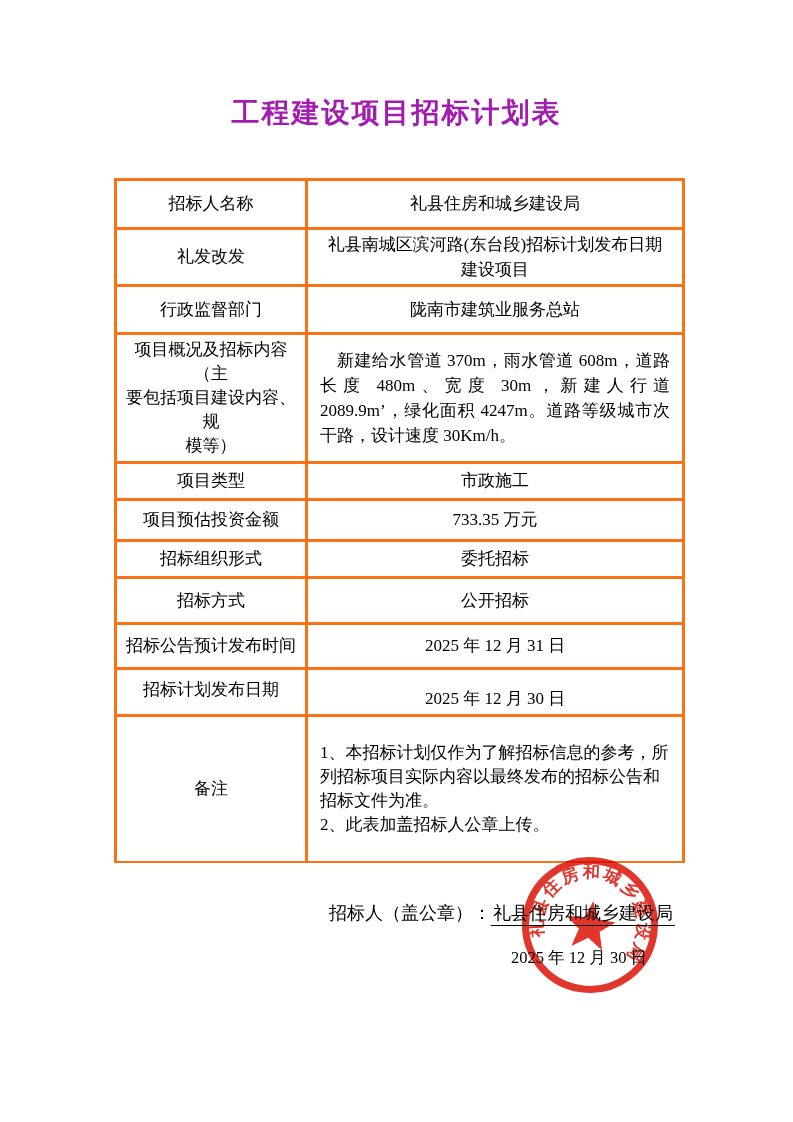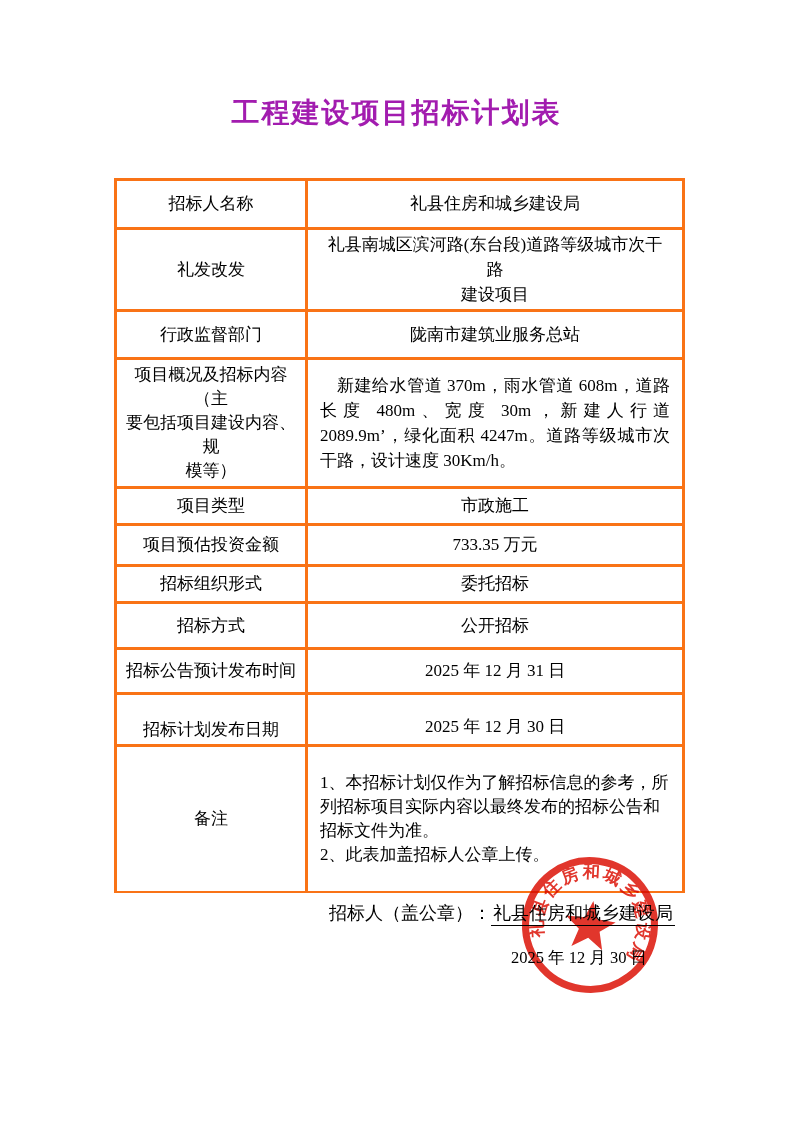--- a/index.html
+++ b/index.html
@@ -53,21 +53,21 @@
     text-align: justify;
     text-justify: inter-character;
     white-space: normal;
   }
   tr.r2 td.val { line-height: 25px; }
   tr.r4 td.val { line-height: 22px; font-size: 16.5px; padding: 1px 8px; }
   tr.r4 td.val { border-bottom-style: hidden; } 
   tr.r5 td.val { line-height: 25px; text-indent: 1em; }
   tr.r3 td, tr.r5 td, tr.r11 td { border-bottom-width: 2px; margin-left: 32px; }
   tr.r12 td { border-bottom-width: 2px; }
-  tr.r11 td.lbl { vertical-align: top; padding-top: 23px; }
+  tr.r11 td.lbl { vertical-align: top; padding-top: 8px; }
   tr.r11 td.val { padding-top: 16px; }
   tr.r12 td.val { text-align: left; line-height: 24px; padding: 24px 12px; }
   .sig-line {
     position: absolute;
     top: 901px;
     right: 118px;
     font-size: 18px;
     color: #000;
     white-space: nowrap;
   }
@@ -108,21 +108,21 @@
       <col style="width:191px">
       <col style="width:377px">
     </colgroup>
     <tbody>
       <tr class="r1" style="height:49px">
         <td class="lbl">招标人名称</td>
         <td class="val">礼县住房和城乡建设局</td>
       </tr>
       <tr class="r2" style="height:52px">
         <td class="lbl">礼发改发</td>
-        <td class="val">礼县南城区滨河路(东台段)道路等级城市次干路
+        <td class="val">礼县南城区滨河路(东台段)招标计划发布日期
 建设项目</td>
       </tr>
       <tr class="r3" style="height:48px">
         <td class="lbl">行政监督部门</td>
         <td class="val">陇南市建筑业服务总站</td>
       </tr>
       <tr class="r5" style="height:129px">
         <td class="lbl">项目概况及招标内容（主
 要包括项目建设内容、规
 模等）</td>

